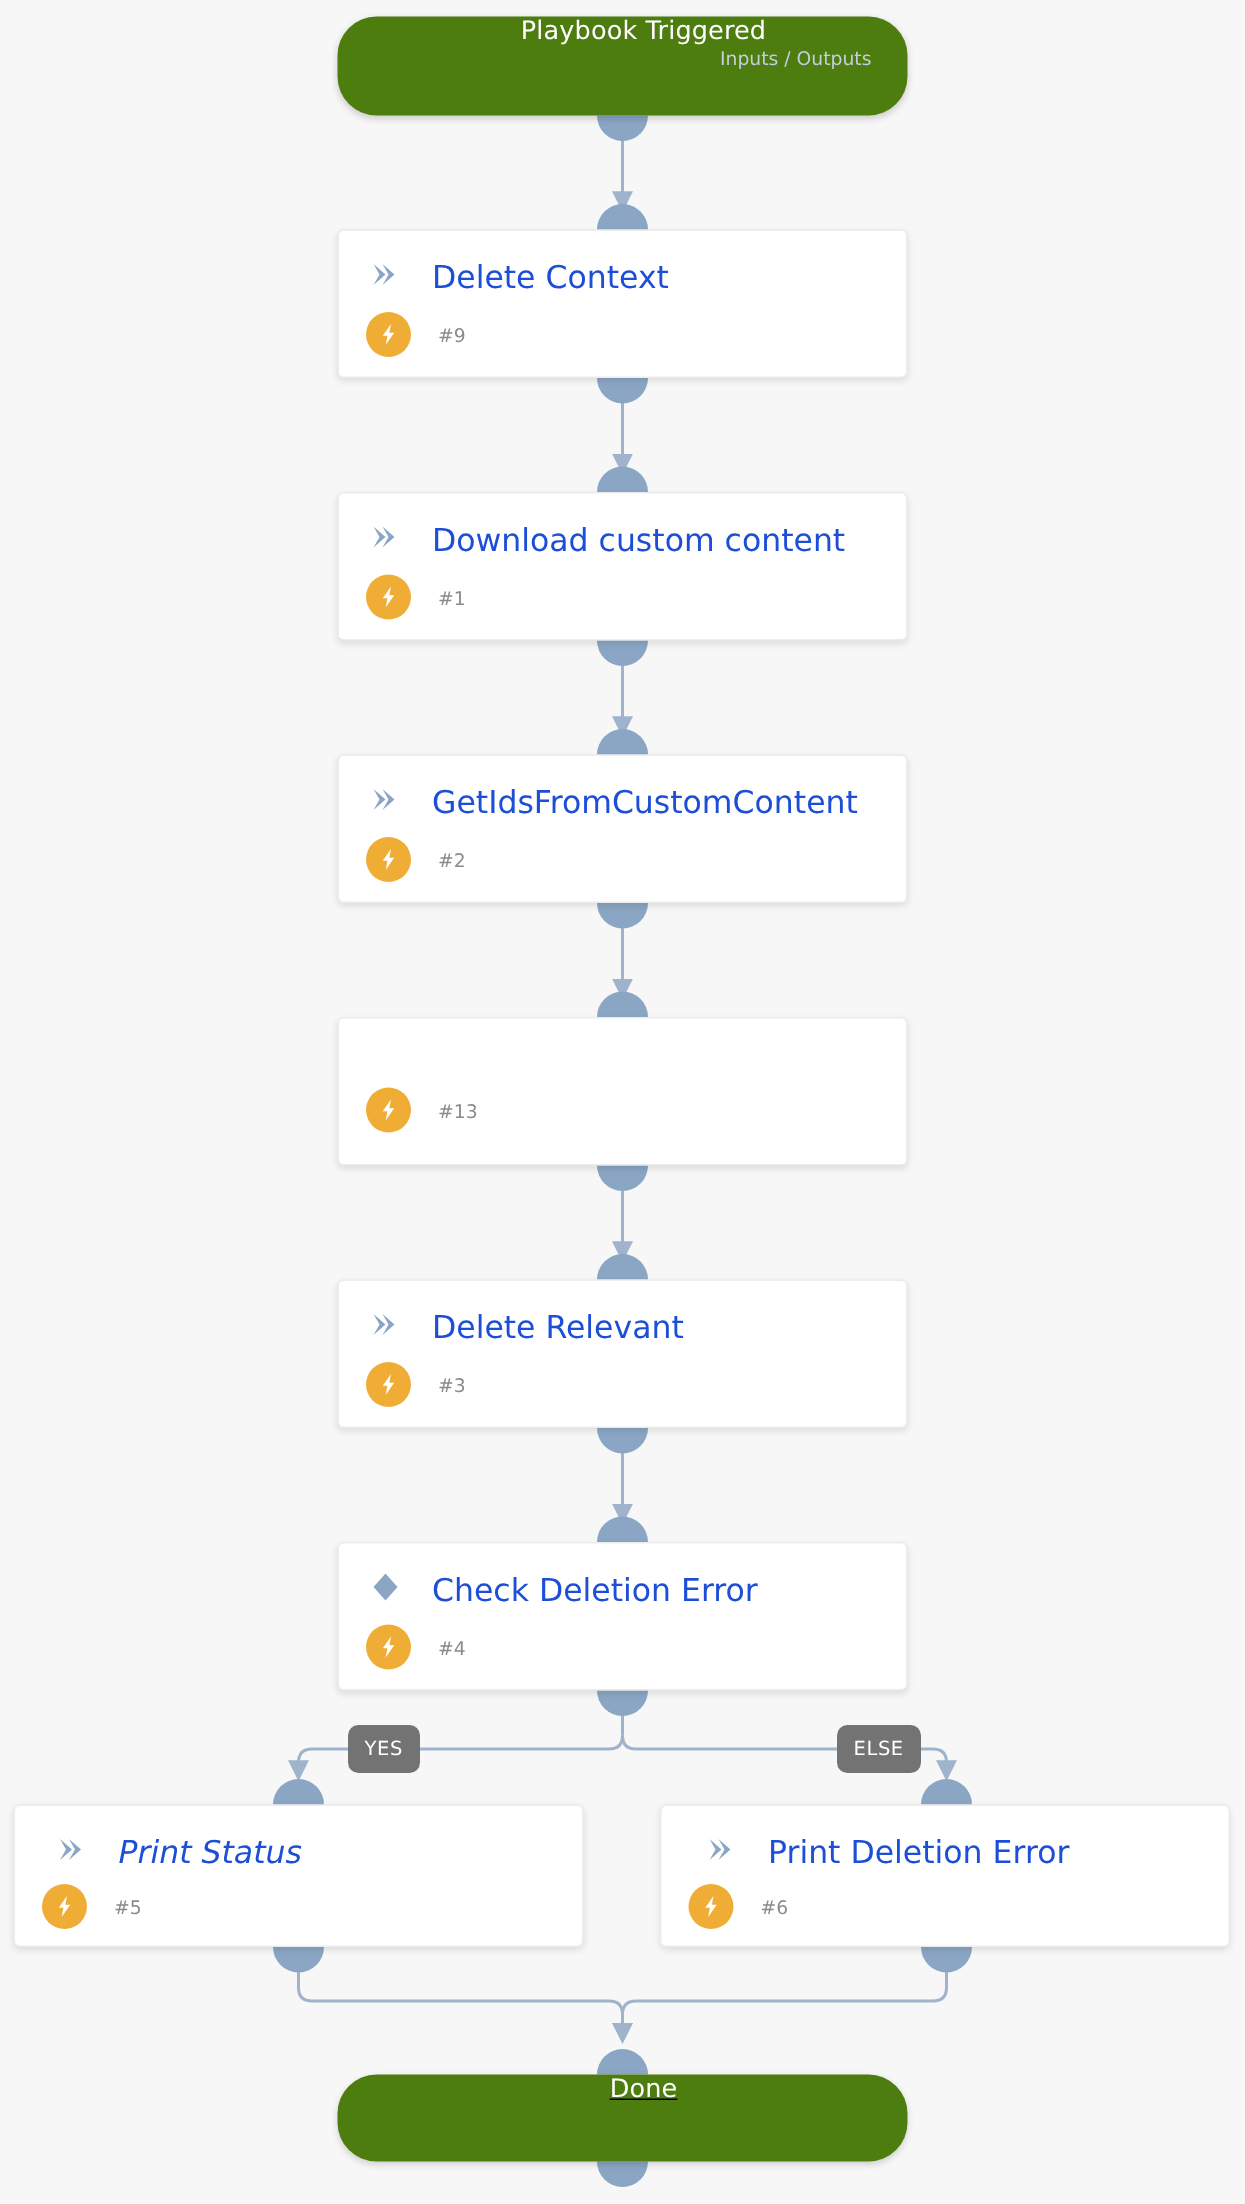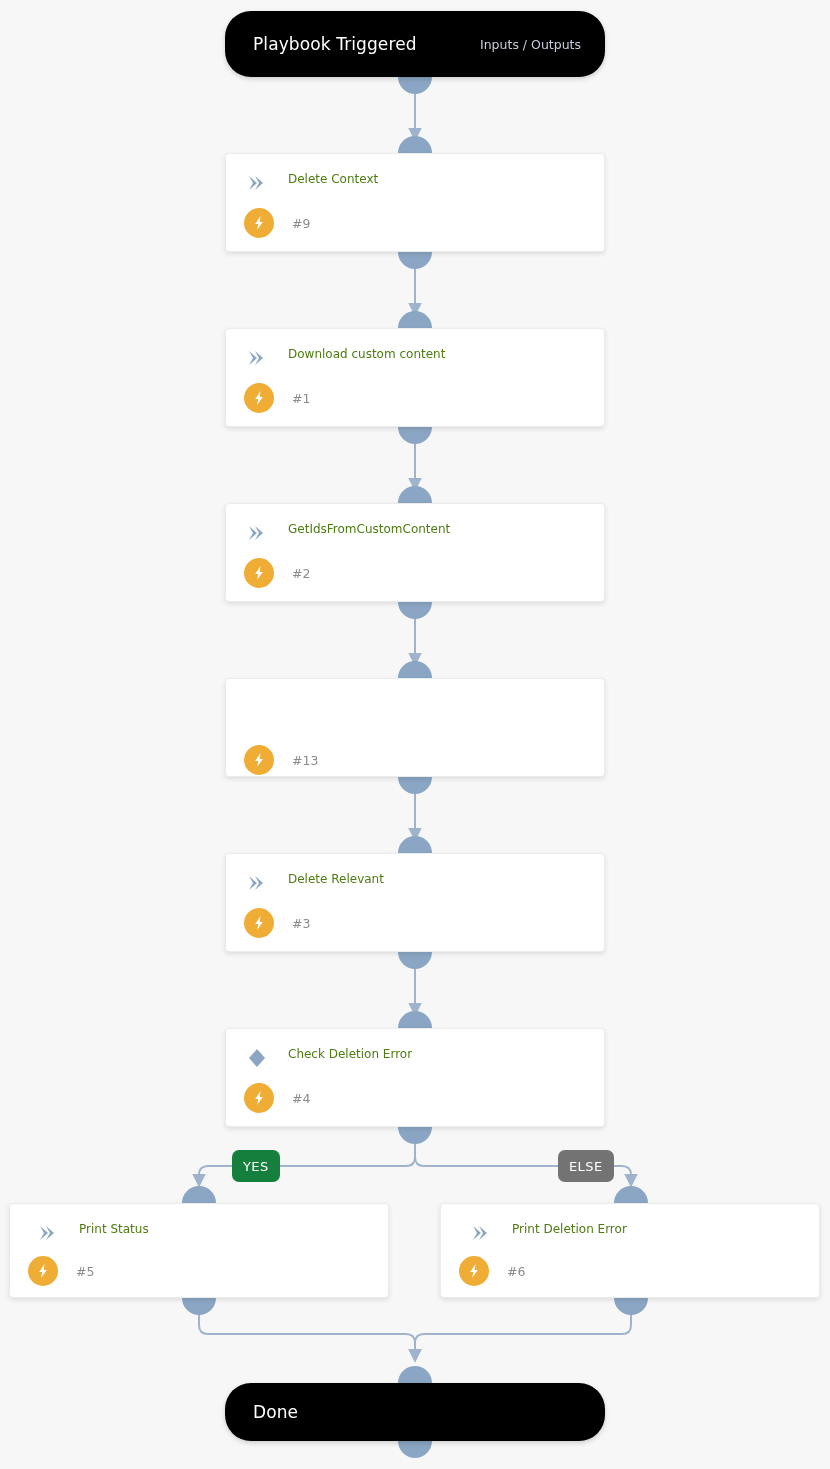--- a/index.html
+++ b/index.html
@@ -21,26 +21,27 @@
   #wires {
     position: absolute;
     left: 0; top: 0;
     width: 830px; height: 1469px;
     pointer-events: none;
   }
 
   
   .pill {
     position: absolute;
-    background: #000000;
+    background: #4d7c0f;
     border-radius: 26px;
     box-shadow: 0 2px 5px rgba(0,0,0,0.17);
     display: flex;
     align-items: center;
     z-index: 3;
+    flex-direction: column;
   }
   .pill-title {
     color: #ffffff;
     font-size: 17px;
     letter-spacing: 0.1px;
     margin-left: 28px;
     white-space: nowrap;
   }
   .pill-sub {
     color: #c6cedd;
@@ -66,23 +67,23 @@
     align-items: flex-start;
     padding: 17px 16px 0 18px;
   }
   .type-icon {
     width: 26px;
     height: 22px;
     flex: 0 0 26px;
     margin-top: 1px;
   }
   .card-title {
-    font-size: 12px;
+    font-size: 21px;
     line-height: 1.42;
-    color: #4d7c0f;
+    color: #1d4ed8;
     margin-left: 18px;
     padding-right: 6px;
   }
   .card-foot {
     position: absolute;
     left: 18px;
     bottom: 13px;
     display: flex;
     align-items: center;
   }
@@ -110,21 +111,21 @@
     border-radius: 7px;
     display: flex;
     align-items: center;
     justify-content: center;
     font-size: 13px;
     color: #ffffff;
     letter-spacing: 0.4px;
     z-index: 4;
     padding: 0 11px;
   }
-  .badge-yes  { background: #15803d; }
+  .badge-yes  { background: #737373; }
   .badge-else { background: #737373; }
 </style>
 </head>
 <body>
 
 <div id="canvas">
 
   <svg id="wires" viewBox="0 0 830 1469" width="830" height="1469">
     <defs>
       <marker id="arrow" viewBox="0 0 10 10" refX="7.5" refY="5" markerWidth="7" markerHeight="7" orient="auto-start-reverse">
@@ -249,21 +250,21 @@
       <span class="bolt">
         <svg viewBox="0 0 16 16" width="16" height="16">
           <path d="M9.6 1 L4.2 8.9 L7.3 8.9 L6.1 15 L11.8 6.9 L8.6 6.9 Z" fill="#ffffff"></path>
         </svg>
       </span>
       <span class="card-num">#2</span>
     </div>
   </div>
 
   <div class="card" style="left:225px; top:678px; width:380px; height:99px;">
-    <div class="card-foot" style="bottom:1px;">
+    <div class="card-foot" style="bottom:21px;">
       <span class="bolt">
         <svg viewBox="0 0 16 16" width="16" height="16">
           <path d="M9.6 1 L4.2 8.9 L7.3 8.9 L6.1 15 L11.8 6.9 L8.6 6.9 Z" fill="#ffffff"></path>
         </svg>
       </span>
       <span class="card-num">#13</span>
     </div>
   </div>
 
   <div class="card" style="left:225px; top:853px; width:380px; height:99px;">
@@ -306,21 +307,21 @@
   </div>
 
   <div class="badge badge-yes" style="left:232px; top:1150px; min-width:45px;">
     <span>YES</span>
   </div>
   <div class="badge badge-else" style="left:558px; top:1150px; min-width:55px;">
     <span>ELSE</span>
   </div>
 
   <div class="card" style="left:9px; top:1203px; width:380px; height:95px;">
-    <div class="card-row" style="padding-left:25px;">
+    <div class="card-row" style="padding-left:25px;font-style:italic;">
       <span class="type-icon">
         <svg viewBox="0 0 26 22" width="26" height="22">
           <path d="M5 4 L13 11 L5 18 L9 11 Z" fill="#8ba6c4"></path>
           <path d="M11 4 L19 11 L11 18 L15 11 Z" fill="#8ba6c4"></path>
         </svg>
       </span>
       <span class="card-title">Print Status</span>
     </div>
     <div class="card-foot" style="left:18px; bottom:11px;">
       <span class="bolt">

